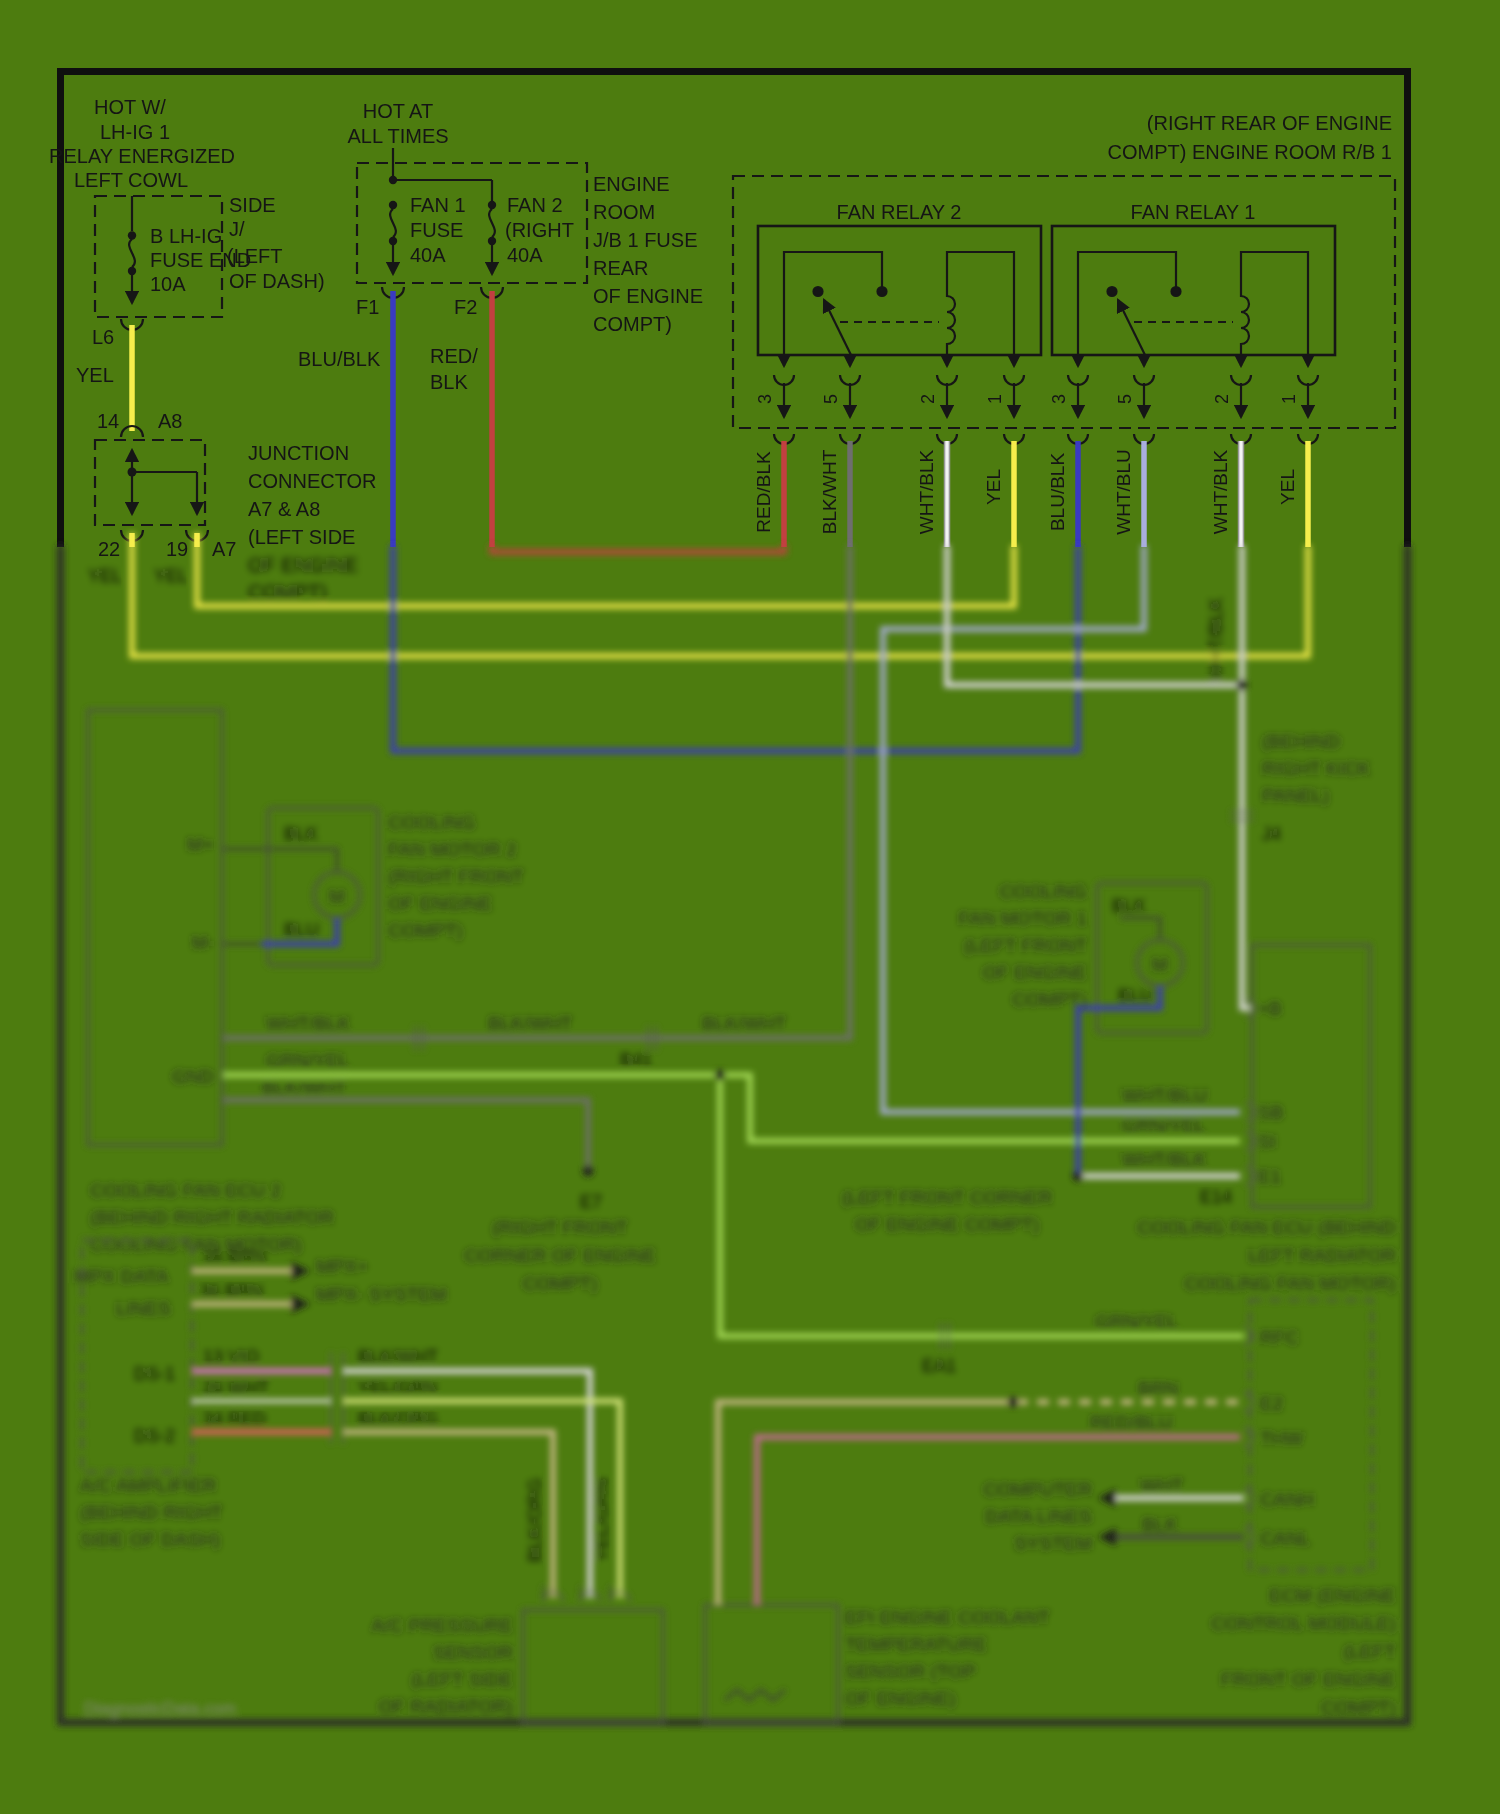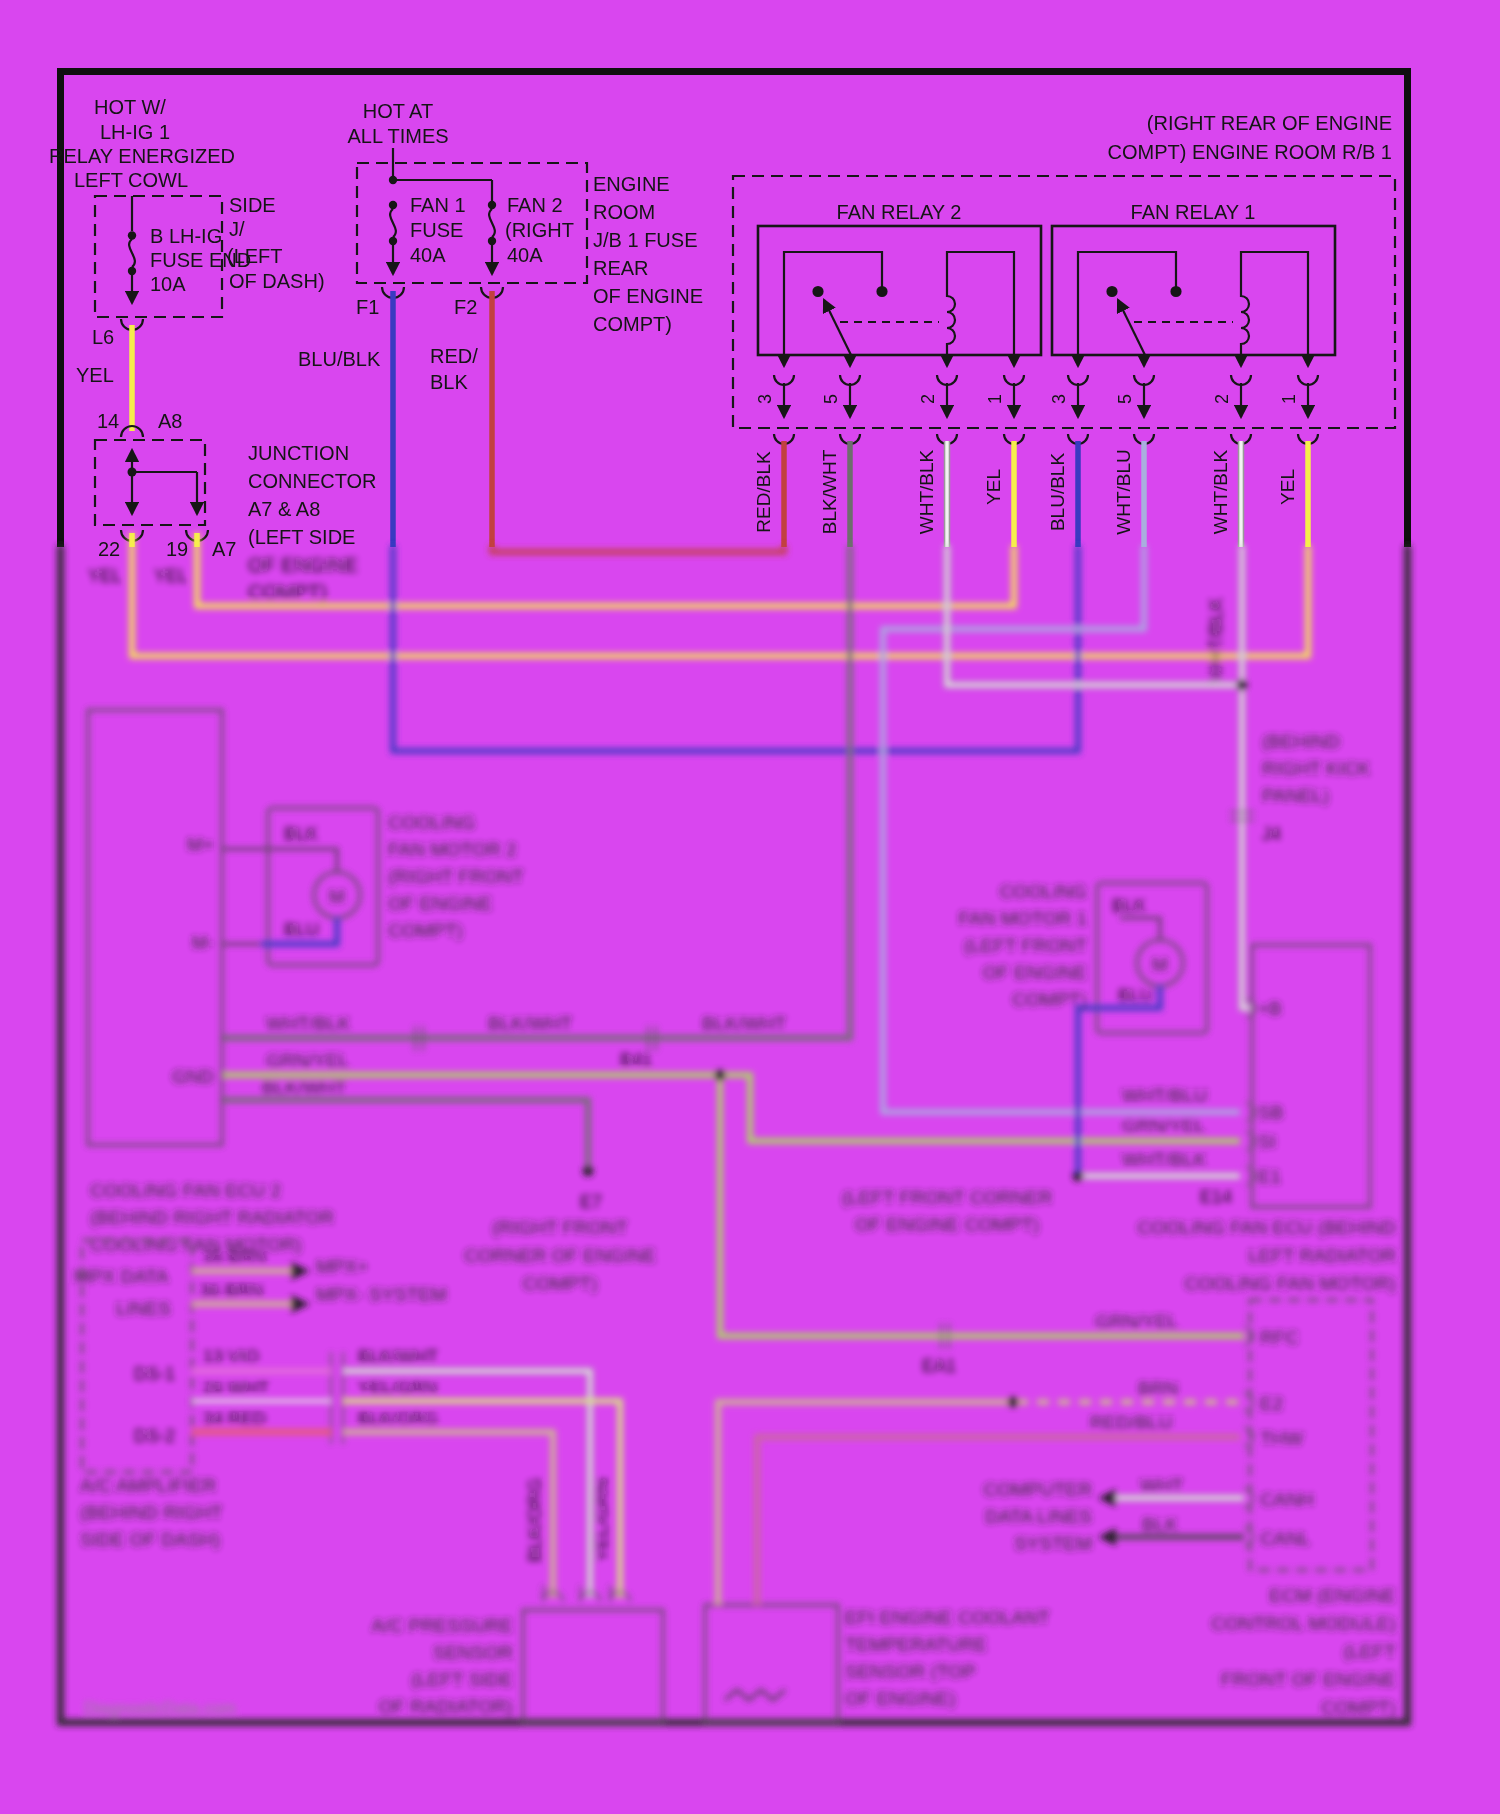--- a/index.html
+++ b/index.html
@@ -1,16 +1,16 @@
 <!DOCTYPE html>
 <html><head>
 <meta charset="utf-8">
 <style>
   html,body{margin:0;padding:0;background:#ffffff;}
-  .stage{position:relative;width:1500px;height:1814px;background:#d946ef;overflow:hidden;}
+  .stage{position:relative;width:1500px;height:1814px;background:#4d7c0f;overflow:hidden;}
   svg{display:block;}
   text{font-family:"Liberation Sans",sans-serif;fill:#151515;}
   .t{font-size:20px;}
   .ts{font-size:18px;}
   .tr{font-size:19px;}
   .tc{font-size:19px;fill:#2a2a2a;}
   .tsm{font-size:14px;fill:#4a4a4a;}
   .wm{font-size:17px;fill:#8d8d8d;}
   .ln{stroke:#161616;stroke-width:2.2;fill:none;}
   .bx{stroke:#161616;stroke-width:2.6;fill:none;}

